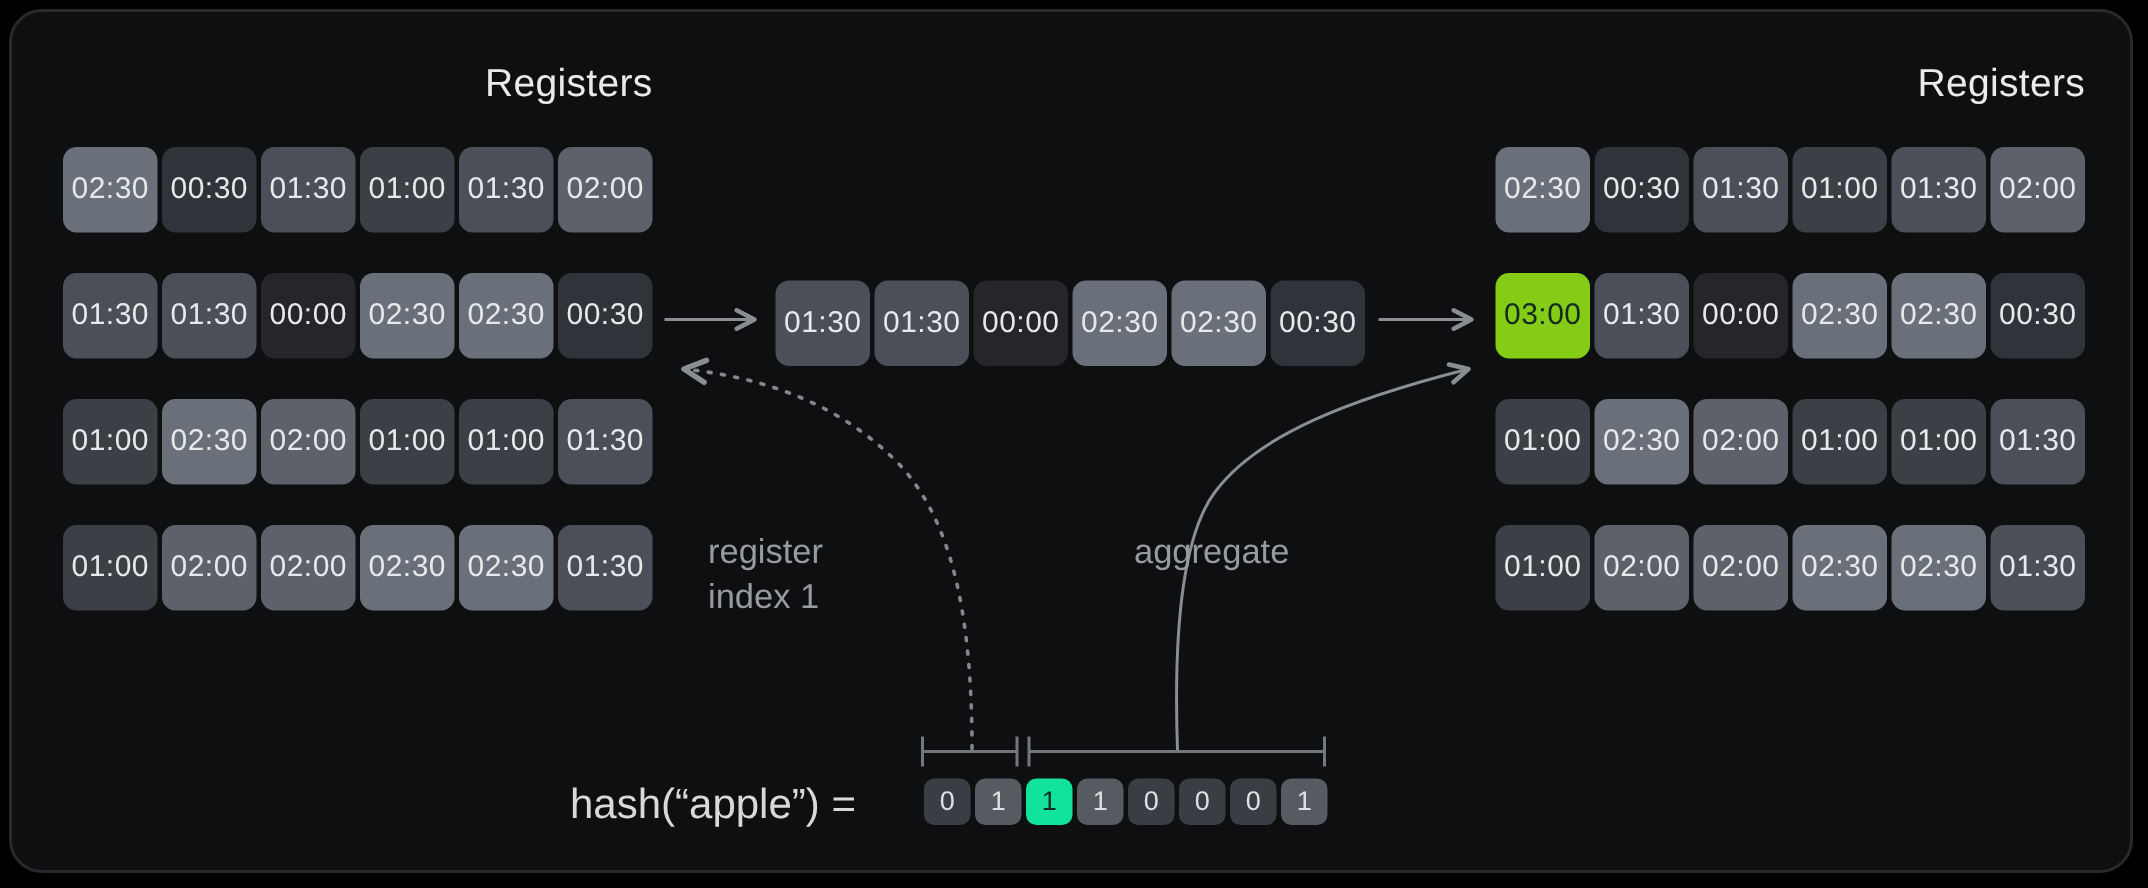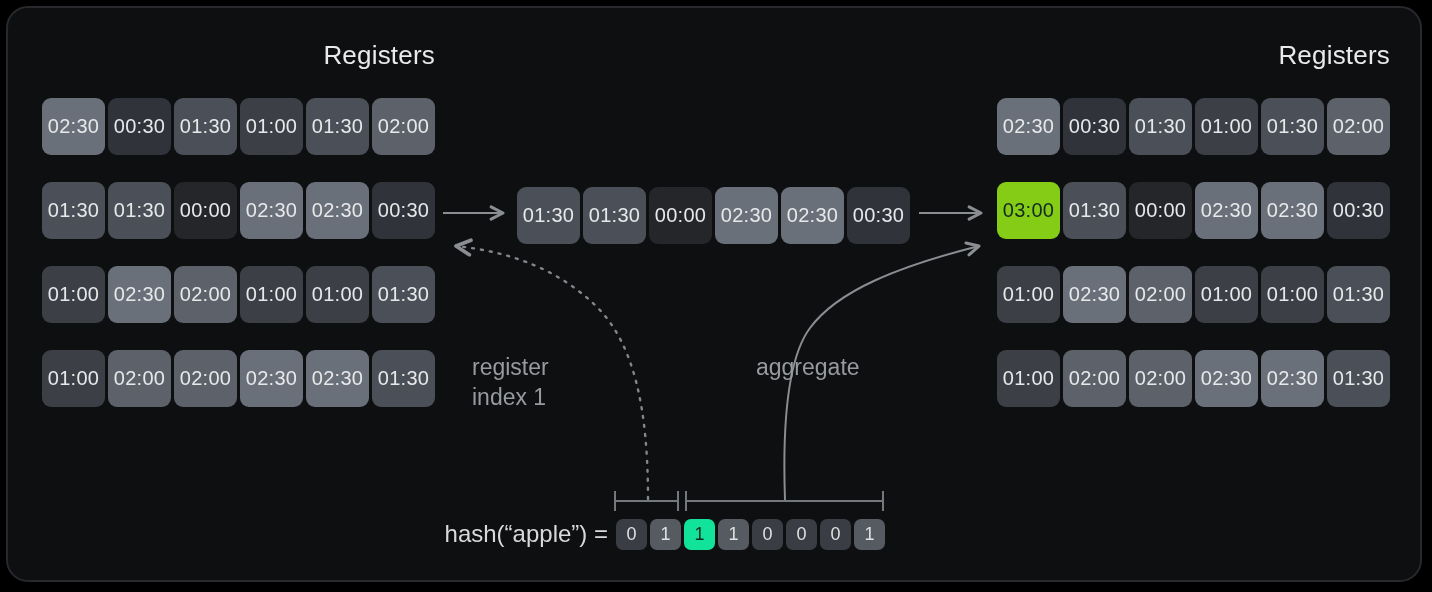--- a/index.html
+++ b/index.html
@@ -28,22 +28,22 @@
   }
   .merge-row{
     position:absolute;left:517px;top:187px;display:grid;
     grid-template-columns:repeat(6,63px);grid-auto-rows:57px;gap:3px;
   }
   .anno{
     position:absolute;width:200px;text-align:left;
     font-size:23px;line-height:30px;color:#979a9f;
   }
   .hash-label{
-    position:absolute;left:380px;top:520px;width:228px;text-align:right;
-    font-size:24px;color:#d8d9db;
+    position:absolute;left:380px;top:520px;width:228px;
+    font-size:28px;color:#d8d9db;
   }
   .bits-row{
     position:absolute;left:616px;top:519px;display:flex;gap:3px;
   }
   .bit{
     width:31px;height:31px;border-radius:7px;
     display:flex;align-items:center;justify-content:center;
     font-size:18px;color:#dfe0e2;
   }
   svg.overlay{position:absolute;left:0;top:0;pointer-events:none;}

